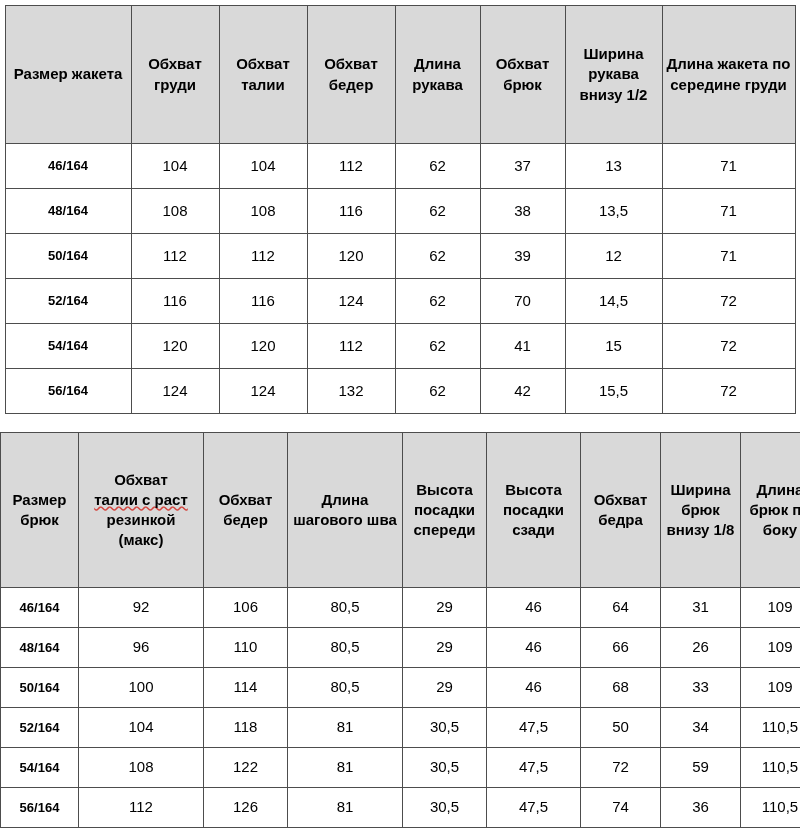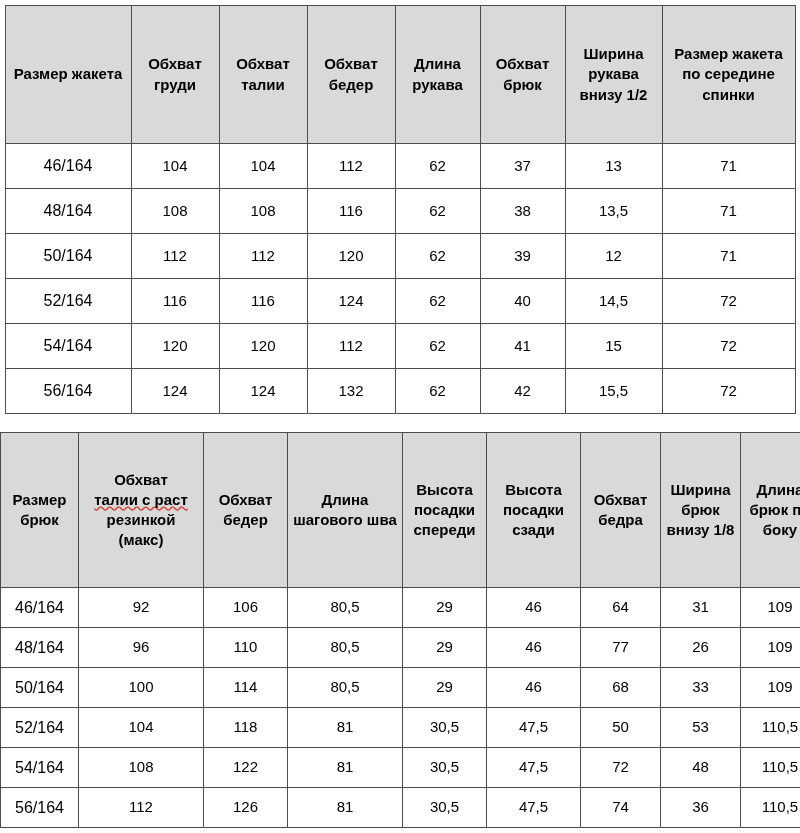--- a/index.html
+++ b/index.html
@@ -39,22 +39,22 @@
   table.size-table thead td {
     background: #d9d9d9;
     font-weight: bold;
     font-size: 15px;
   }
   table.size-table tbody td {
     font-size: 15px;
     height: 45px;
   }
   table.size-table tbody td.rowhead {
-    font-weight: normal;
-    font-size: 16px;
+    font-weight: bold;
+    font-size: 13px;
   }
   
   #jacket-table thead td { height: 138px; }
   #jacket-table col.c0 { width: 126px; }
   #jacket-table col.c1 { width: 88px; }
   #jacket-table col.c2 { width: 88px; }
   #jacket-table col.c3 { width: 88px; }
   #jacket-table col.c4 { width: 85px; }
   #jacket-table col.c5 { width: 85px; }
   #jacket-table col.c6 { width: 97px; }
@@ -102,21 +102,21 @@
     </colgroup>
     <thead>
       <tr>
         <td>Размер жакета</td>
         <td>Обхват груди</td>
         <td>Обхват талии</td>
         <td>Обхват бедер</td>
         <td>Длина рукава</td>
         <td>Обхват брюк</td>
         <td>Ширина рукава внизу 1/2</td>
-        <td>Размер жакета по середине спинки</td>
+        <td>Длина жакета по середине груди</td>
       </tr>
     </thead>
     <tbody>
       <tr>
         <td class="rowhead">46/164</td>
         <td>104</td>
         <td>104</td>
         <td>112</td>
         <td>62</td>
         <td>37</td>
@@ -142,21 +142,21 @@
         <td>39</td>
         <td>12</td>
         <td>71</td>
       </tr>
       <tr>
         <td class="rowhead">52/164</td>
         <td>116</td>
         <td>116</td>
         <td>124</td>
         <td>62</td>
-        <td>40</td>
+        <td>70</td>
         <td>14,5</td>
         <td>72</td>
       </tr>
       <tr>
         <td class="rowhead">54/164</td>
         <td>120</td>
         <td>120</td>
         <td>112</td>
         <td>62</td>
         <td>41</td>
@@ -220,21 +220,21 @@
         <td>31</td>
         <td>109</td>
       </tr>
       <tr>
         <td class="rowhead">48/164</td>
         <td>96</td>
         <td>110</td>
         <td>80,5</td>
         <td>29</td>
         <td>46</td>
-        <td>77</td>
+        <td>66</td>
         <td>26</td>
         <td>109</td>
       </tr>
       <tr>
         <td class="rowhead">50/164</td>
         <td>100</td>
         <td>114</td>
         <td>80,5</td>
         <td>29</td>
         <td>46</td>
@@ -243,32 +243,32 @@
         <td>109</td>
       </tr>
       <tr>
         <td class="rowhead">52/164</td>
         <td>104</td>
         <td>118</td>
         <td>81</td>
         <td>30,5</td>
         <td>47,5</td>
         <td>50</td>
-        <td>53</td>
+        <td>34</td>
         <td>110,5</td>
       </tr>
       <tr>
         <td class="rowhead">54/164</td>
         <td>108</td>
         <td>122</td>
         <td>81</td>
         <td>30,5</td>
         <td>47,5</td>
         <td>72</td>
-        <td>48</td>
+        <td>59</td>
         <td>110,5</td>
       </tr>
       <tr>
         <td class="rowhead">56/164</td>
         <td>112</td>
         <td>126</td>
         <td>81</td>
         <td>30,5</td>
         <td>47,5</td>
         <td>74</td>

